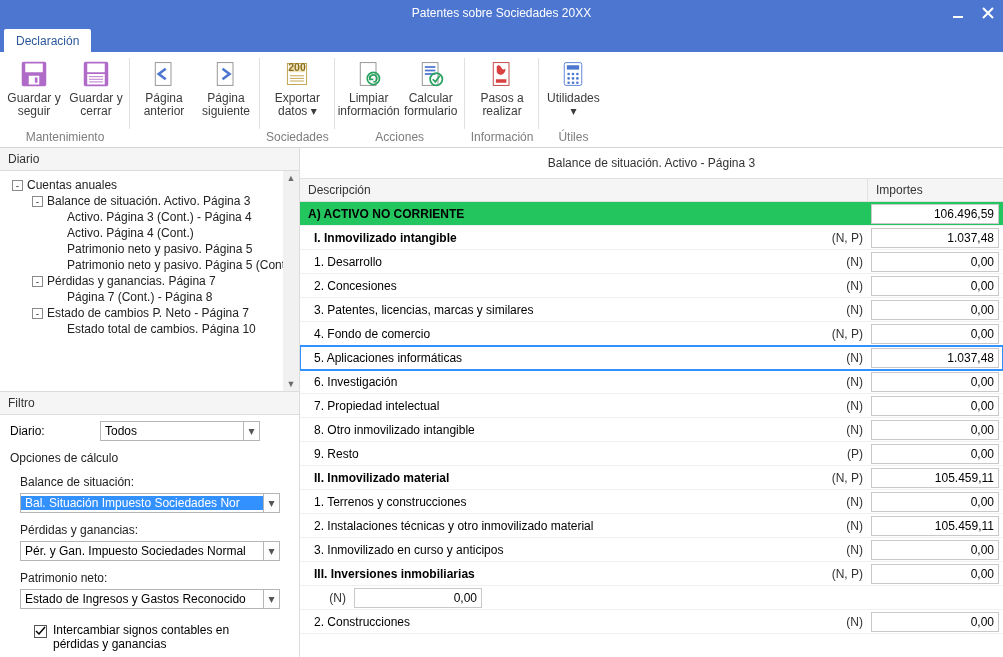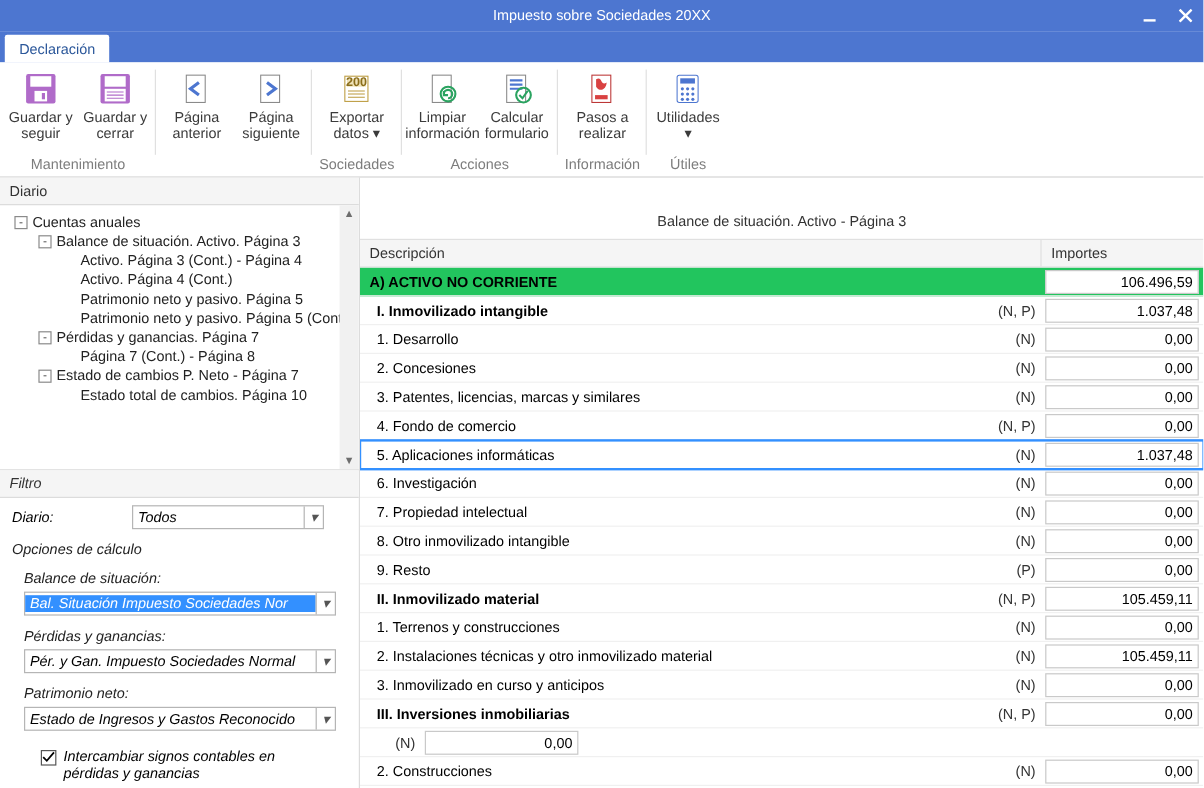--- a/index.html
+++ b/index.html
@@ -37,56 +37,56 @@
   .tree-item { white-space: nowrap; padding: 1px 0; color: #222; }
   .toggle { display: inline-block; width: 11px; height: 11px; border: 1px solid #8a8a8a; text-align: center; line-height: 9px; font-size: 10px; color: #4a4a4a; margin-right: 4px; vertical-align: middle; }
   .indent1 { padding-left: 8px; }
   .indent2 { padding-left: 28px; }
   .indent3 { padding-left: 48px; }
   .nomark { display: inline-block; width: 15px; }
   .tree-scroll { position: absolute; right: 0; top: 0; bottom: 0; width: 16px; background: #f1f1f1; display: flex; flex-direction: column; justify-content: space-between; align-items: center; }
   .tree-scroll .arrow { color: #6d6d6d; font-size: 9px; padding: 2px 0; }
 
   
-  .filter-sec { border-top: 1px solid #dcdcdc; font-style: italic; }
+  .filter-sec { border-top: 1px solid #dcdcdc; }
   .filter-sec .pane-header { border-top: none; }
   .filter-body { padding: 6px 10px; display: flex; flex-direction: column; gap: 10px; }
-  .row-inline { display: flex; align-items: center; gap: 10px; }
+  .row-inline { display: flex; align-items: center; }
   .dropdown { display: flex; align-items: center; border: 1px solid #b5b5b5; height: 20px; background: #fff; }
   .dropdown .dd-text { flex: 1; padding: 0 4px; }
   .dropdown .dd-btn { width: 16px; height: 100%; border-left: 1px solid #b5b5b5; display: flex; align-items: center; justify-content: center; color: #555; }
   .dd-selected { background: #3390ff; color: #fff; }
   .section-label { color: #222; }
   .checkbox-row { display: flex; gap: 6px; align-items: flex-start; padding-left: 24px; padding-top:4px; }
   .chk { width: 13px; height: 13px; border: 1px solid #555; display: flex; align-items: center; justify-content: center; flex-shrink: 0; margin-top: 2px; }
   .chk svg { width: 11px; height: 11px; }
 
   
-  .rightpane { flex: 1; display: flex; flex-direction: column; overflow: hidden; margin-top: 21px; }
+  .rightpane { flex: 1; display: flex; flex-direction: column; overflow: hidden; }
   .right-title { text-align: center; padding: 8px; color: #333; border-bottom: 1px solid #e0e0e0; }
   .grid-header { display: flex; background: #f5f5f5; border-bottom: 1px solid #e0e0e0; }
   .col-desc { flex: 1; padding: 4px 8px; color: #333; }
   .col-amt { width: 136px; padding: 4px 8px; color: #333; border-left: 1px solid #e0e0e0; }
   .grid-body { overflow: auto; flex: 1; }
   .grid-row { display: flex; align-items: center; border-bottom: 1px solid #f0f0f0; height: 24px; }
   .grid-row.section { background: #22c55e; font-weight: 600; }
   .grid-row.section .cell-desc { padding-left: 8px; }
   .grid-row.selected { outline: 2px solid #3390ff; outline-offset: -1px; }
   .cell-desc { flex: 1; display: flex; align-items: center; padding-left: 14px; gap: 6px; }
   .cell-desc.bold { font-weight: 600; }
   .cell-np { width: 50px; text-align: right; color: #333; padding-right: 4px; }
   .cell-amt { width: 136px; padding: 0 4px; }
   .amt-input { width: 100%; height: 20px; border: 1px solid #c9c9c9; text-align: right; padding: 0 4px; font-size: 12px; }
   .grid-row.section .amt-input { background: #fff; }
 </style>
 </head>
 <body>
 
 <div class="titlebar">
-  <span>Impuesto sobre Sociedades 20XX</span>
+  <span>Patentes sobre Sociedades 20XX</span>
   <div class="controls">
     <div class="win-btn">
       <svg viewBox="0 0 12 12">
           <rect x="1" y="9" width="10" height="2" fill="#fff"></rect>
         </svg>
     </div>
     <div class="win-btn">
       <svg viewBox="0 0 12 12">
           <path d="M1 1 L11 11 M11 1 L1 11" stroke="#fff" stroke-width="2"></path>
         </svg>

